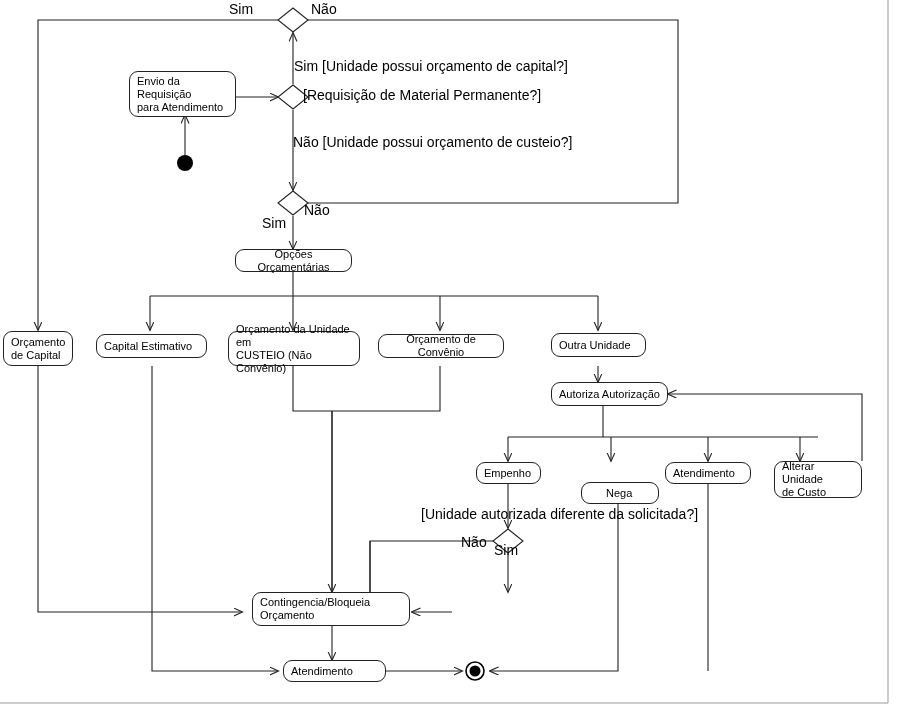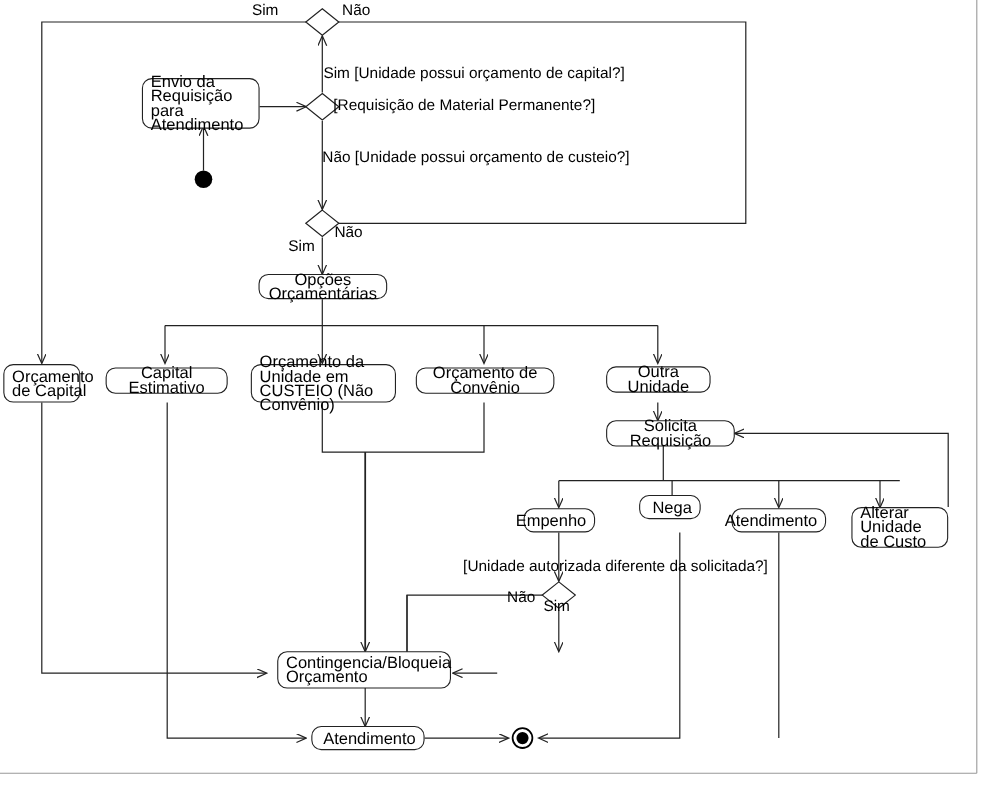--- a/index.html
+++ b/index.html
@@ -2,22 +2,22 @@
 <html><head>
 <meta charset="utf-8">
 <title>Diagrama de Atividades</title>
 <style>
   html,body{margin:0;padding:0;background:#ffffff;}
   body{font-family:"Liberation Sans","DejaVu Sans",sans-serif;}
   #canvas{position:relative;width:900px;height:724px;background:#ffffff;overflow:hidden;}
   #canvas svg{position:absolute;left:0;top:0;width:900px;height:724px;}
   .lbl{position:absolute;font-size:14px;color:#000;white-space:pre;line-height:13px;}
   .nodebox{position:absolute;box-sizing:border-box;border:1.6px solid #222;border-radius:9px;background:#fff;
-           display:flex;align-items:center;padding:3px 7px;font-size:15px;line-height:13px;color:#000;}
-  .nodebox.ctr{justify-content:flex-end;text-align:center;}
+           display:flex;align-items:center;padding:3px 7px;font-size:11px;line-height:13px;color:#000;}
+  .nodebox.ctr{justify-content:flex-start;text-align:center;}
   .nodebox span{display:block;white-space:pre-line;}
 </style>
 </head>
 <body>
 
 <div id="canvas">
 
   <svg viewBox="0 0 900 724" aria-hidden="true">
     <defs>
       <marker id="ah" markerWidth="10" markerHeight="10" refX="8.5" refY="4" orient="auto" markerUnits="userSpaceOnUse">
@@ -123,28 +123,28 @@
 
   <div class="nodebox ctr" style="left:378px;top:334px;width:126px;height:24px;">
     <span>Orçamento de Convênio</span>
   </div>
 
   <div class="nodebox ctr" style="left:551px;top:333px;width:95px;height:24px;">
     <span>Outra Unidade</span>
   </div>
 
   <div class="nodebox ctr" style="left:551px;top:382px;width:117px;height:24px;">
-    <span>Solicita Requisição</span>
+    <span>Autoriza Autorização</span>
   </div>
 
   <div class="nodebox ctr" style="left:476px;top:462px;width:65px;height:22px;">
     <span>Empenho</span>
   </div>
 
-  <div class="nodebox ctr" style="left:581px;top:450px;width:56px;height:22px;padding-left:24px;">
+  <div class="nodebox ctr" style="left:581px;top:482px;width:78px;height:22px;padding-left:24px;">
     <span>Nega</span>
   </div>
 
   <div class="nodebox ctr" style="left:665px;top:462px;width:86px;height:22px;">
     <span>Atendimento</span>
   </div>
 
   <div class="nodebox" style="left:774px;top:461px;width:88px;height:37px;">
     <span>Alterar Unidade
 de Custo</span>

